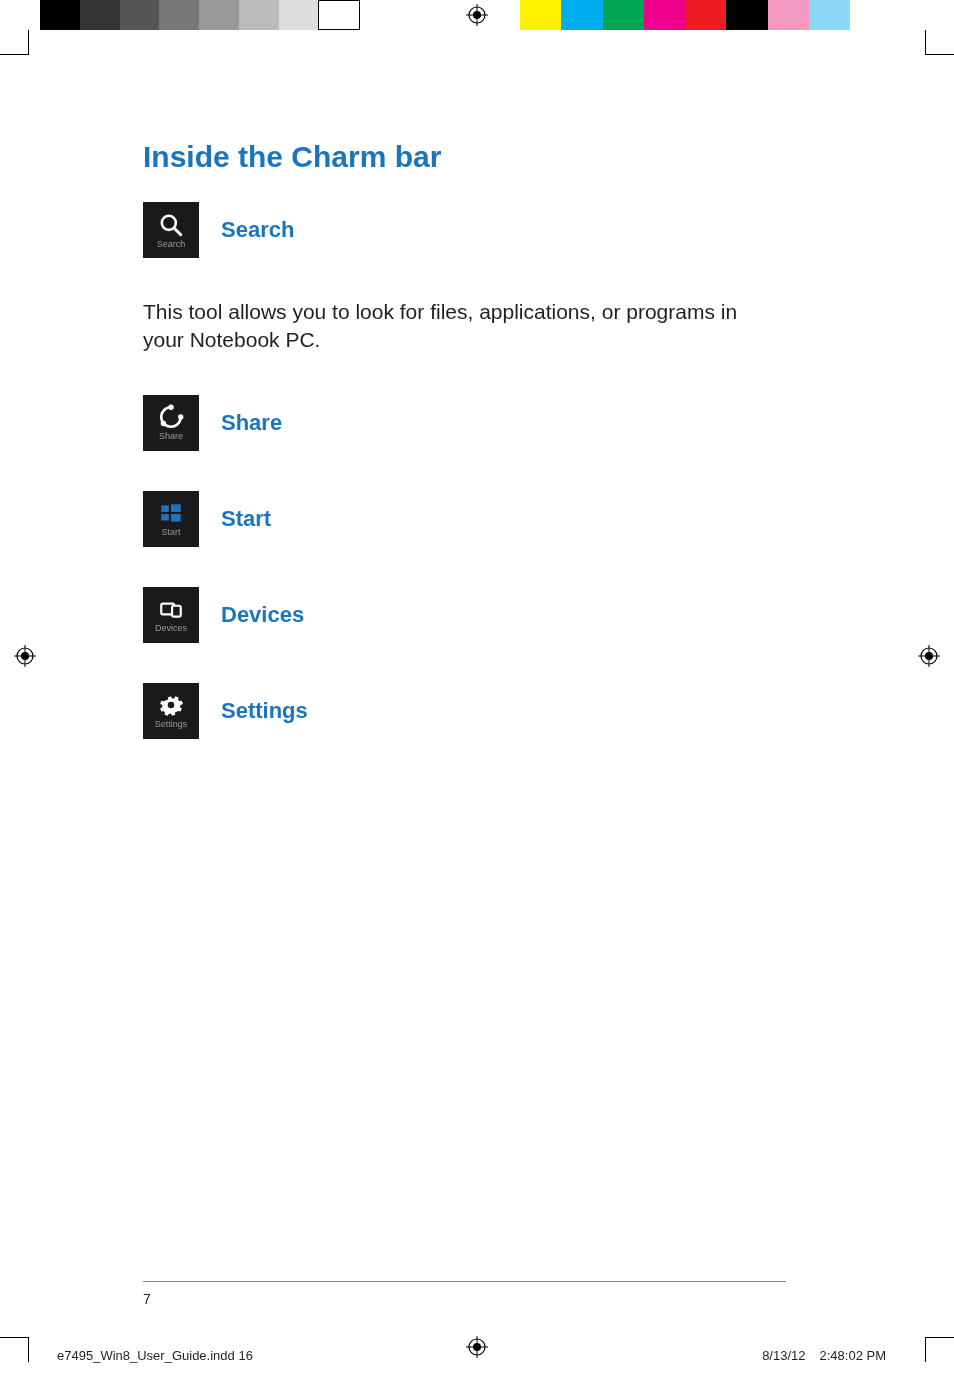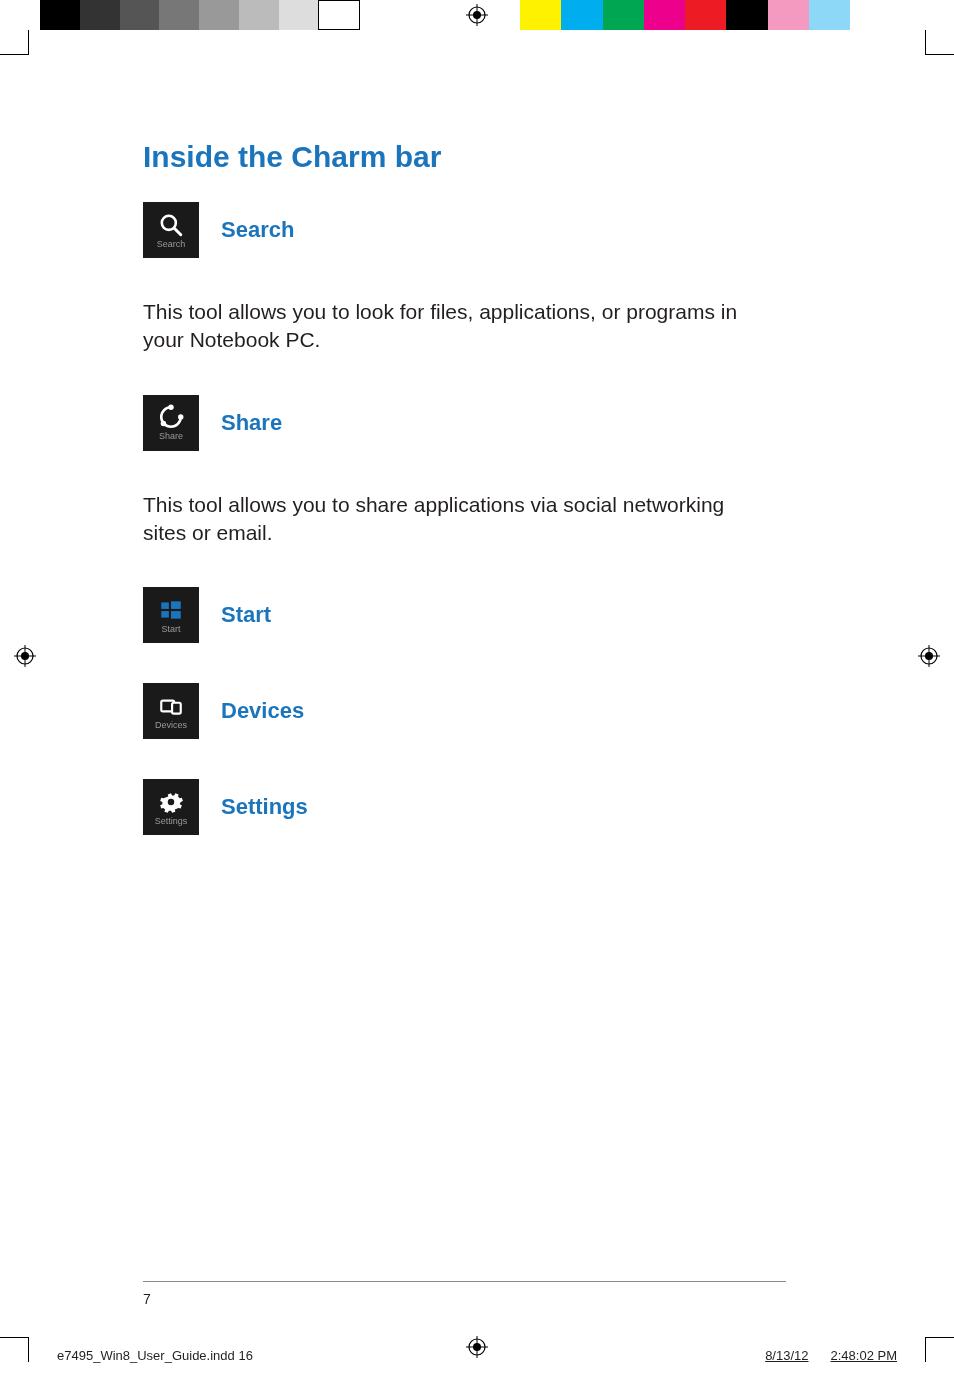--- a/index.html
+++ b/index.html
@@ -107,28 +107,28 @@
     position: absolute;
     left: 115px;
     bottom: 30px;
     font-size: 14px;
     color: #231f20;
   }
   .slug {
     position: absolute;
     bottom: -26px;
     left: 29px;
-    right: 29px;
+    right: 40px;
     font-size: 13px;
     color: #231f20;
     display: flex;
     justify-content: space-between;
     font-family: Arial, sans-serif;
   }
-  .slug .right { display:flex; gap:22px;text-decoration:underline; }
+  .slug .right { display:flex; gap:14px; }
 </style>
 </head>
 <body>
 
 <div class="colorbars-top">
   <div class="grays">
     <div class="sw" style="background:#000"></div>
     <div class="sw" style="background:#333"></div>
     <div class="sw" style="background:#555"></div>
     <div class="sw" style="background:#777"></div>
@@ -220,21 +220,20 @@
                 <path d="M12 3 A9 9 0 1 0 21 12" fill="none" stroke="#fff" stroke-width="2.4" stroke-linecap="round"></path>
                 <circle cx="12" cy="3" r="2.5" fill="#fff"></circle>
                 <circle cx="21" cy="12" r="2.5" fill="#fff"></circle>
                 <circle cx="5" cy="18" r="2.5" fill="#fff"></circle>
               </svg>
           </span>
           <span class="tile-label">Share</span>
         </div>
         <div class="charm-title">Share</div>
       </div>
-      <div class="charm-desc">This tool allows you to share applications via social networking sites or email.</div>
     </div>
 
     <div class="charm-block charm-start">
       <div class="charm-head">
         <div class="charm-tile">
           <span>
             <svg width="26" height="26" viewBox="0 0 24 24">
               <rect x="3" y="5" width="7" height="6" fill="#1b75bc"></rect>
               <rect x="12" y="4" width="9" height="7" fill="#1b75bc"></rect>
               <rect x="3" y="13" width="7" height="6" fill="#1b75bc"></rect>

